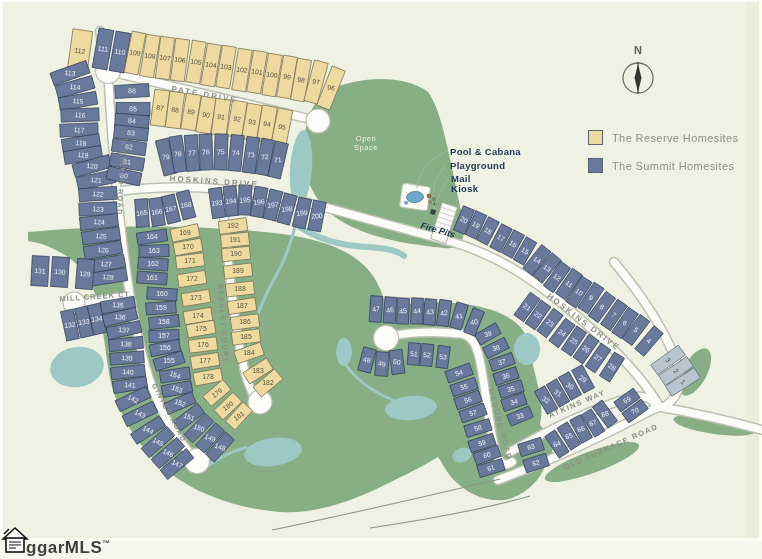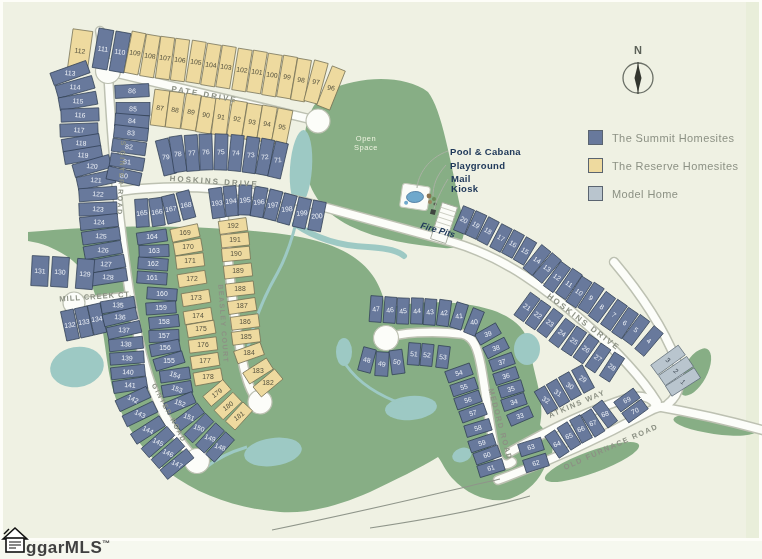--- a/index.html
+++ b/index.html
@@ -537,30 +537,26 @@
     <g>
       <circle cx="638" cy="78" r="15" fill="none" stroke="#6a6f66" stroke-width="1.3"></circle>
       <line x1="638" y1="62" x2="638" y2="94" stroke="#33362f" stroke-width="1"></line>
       <polygon points="638,64 641.5,78 638,92 634.5,78" fill="#33362f"></polygon>
       <text id="compass-n" x="638" y="54" text-anchor="middle" font-size="11" font-weight="bold" fill="#5b6057">N</text>
     </g>
   </svg>
 
   <div class="legend">
     <div class="legend-row">
-      <span class="legend-swatch" id="sw-summit" style="background: rgb(104, 121, 156);"></span>
-      <span class="legend-label">The Summit Homesites</span>
-    </div>
-    <div class="legend-row">
       <span class="legend-swatch" id="sw-reserve" style="background: rgb(238, 218, 159);"></span>
       <span class="legend-label">The Reserve Homesites</span>
     </div>
     <div class="legend-row">
-      <span class="legend-swatch" id="sw-model" style="background: rgb(185, 197, 206);"></span>
-      <span class="legend-label">Model Home</span>
+      <span class="legend-swatch" id="sw-summit" style="background: rgb(104, 121, 156);"></span>
+      <span class="legend-label">The Summit Homesites</span>
     </div>
   </div>
 
   <div class="footer-strip"></div>
 
   <div class="watermark">
     <svg width="28" height="32" viewBox="0 0 28 32">
       <polygon points="2,15 14,4 26,15" fill="#fff" stroke="#111" stroke-width="1.6"></polygon>
       <rect x="5" y="14" width="18" height="14" fill="#fff" stroke="#111" stroke-width="1.6"></rect>
       <path d="M8,18 H20 M8,21 H20 M8,24 H15" stroke="#111" stroke-width="1.2" fill="none"></path>

